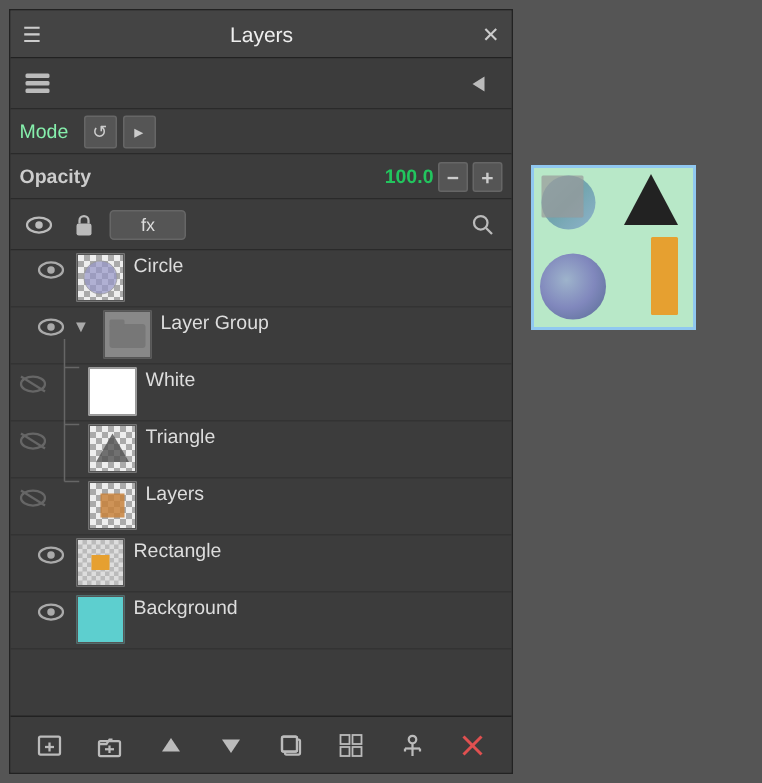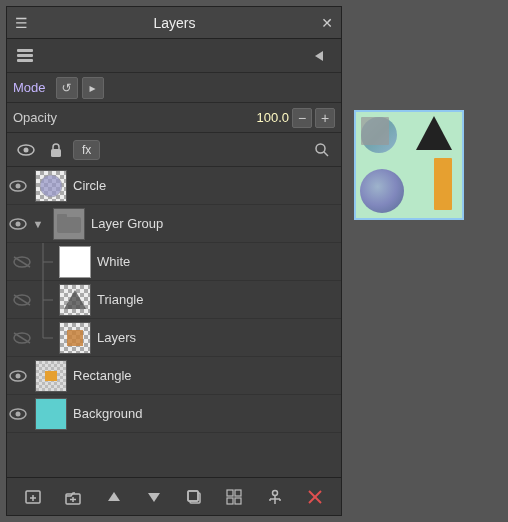--- a/index.html
+++ b/index.html
@@ -72,21 +72,21 @@
     .mode-row {
       display: flex;
       align-items: center;
       padding: 2px 6px;
       background: #3c3c3c;
       border-bottom: 1px solid #2a2a2a;
       height: 30px;
     }
 
     .mode-label {
-      color: #c4b5fd;
+      color: #86efac;
       margin-right: 6px;
       font-size: 13px;
     }
 
     .mode-select {
       background: #555;
       border: 1px solid #666;
       color: #ddd;
       font-size: 12px;
       padding: 1px 4px;
@@ -111,32 +111,33 @@
       font-size: 12px;
     }
 
     .opacity-row {
       display: flex;
       align-items: center;
       padding: 2px 6px;
       background: #3c3c3c;
       border-bottom: 1px solid #2a2a2a;
       height: 30px;
+      font-weight: bold;
     }
 
     .opacity-label {
       color: #ccc;
       margin-right: 6px;
       font-size: 13px;
     }
 
     .opacity-value {
       flex: 1;
       text-align: right;
-      color: #fef9c3;
+      color: #22c55e;
       font-size: 13px;
     }
 
     .opacity-btn {
       width: 20px;
       height: 20px;
       background: #555;
       border: 1px solid #666;
       display: flex;
       align-items: center;
@@ -166,21 +167,21 @@
       cursor: pointer;
       color: #bbb;
       font-size: 14px;
       margin-right: 4px;
     }
 
     .filter-icon-btn {
       background: #555;
       border: 1px solid #666;
       border-radius: 3px;
-      padding: 2px 8px;
+      padding: 2px 20px;
       color: #ddd;
       cursor: pointer;
       font-size: 12px;
       margin-right: 4px;
     }
 
     .filter-search {
       margin-left: auto;
       width: 26px;
       height: 26px;
@@ -192,23 +193,22 @@
     }
 
     .layers-list {
       flex: 1;
       overflow-y: auto;
       background: #3c3c3c;
     }
 
     .layer-item {
       display: flex;
-      align-items: center;
       height: 38px;
-      padding: 2px 0;
+      padding: 2px 16px;
       border-bottom: 1px solid #333;
       cursor: pointer;
       position: relative;
     }
 
     .layer-eye {
       width: 22px;
       height: 22px;
       display: flex;
       align-items: center;

